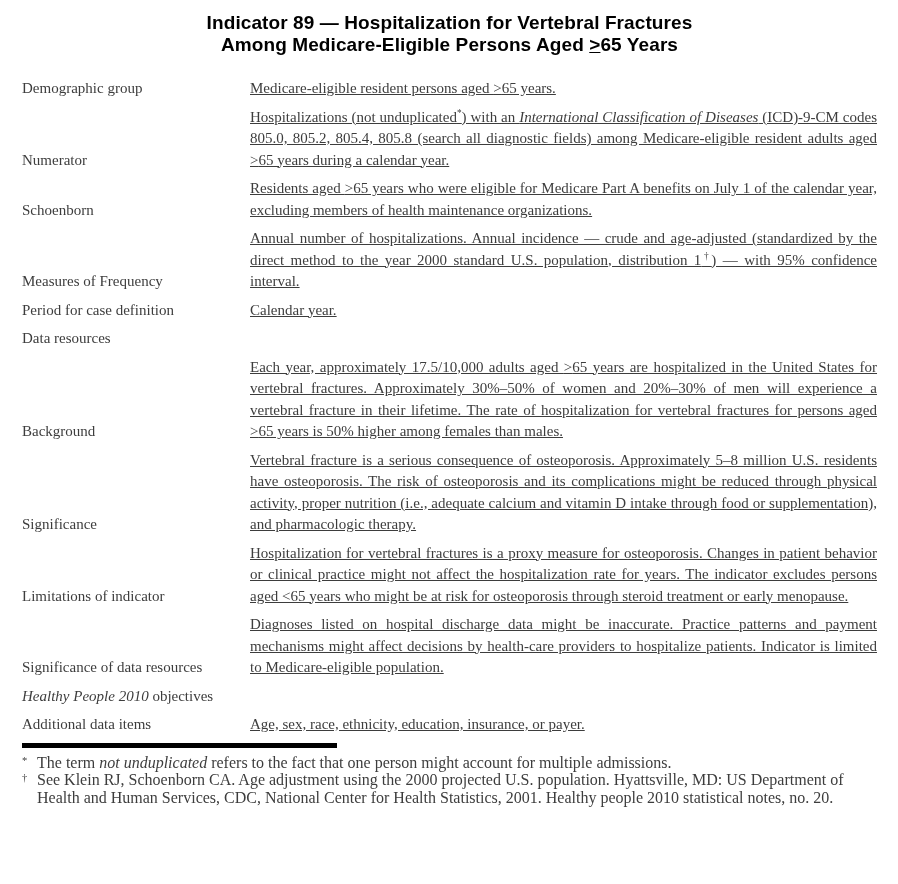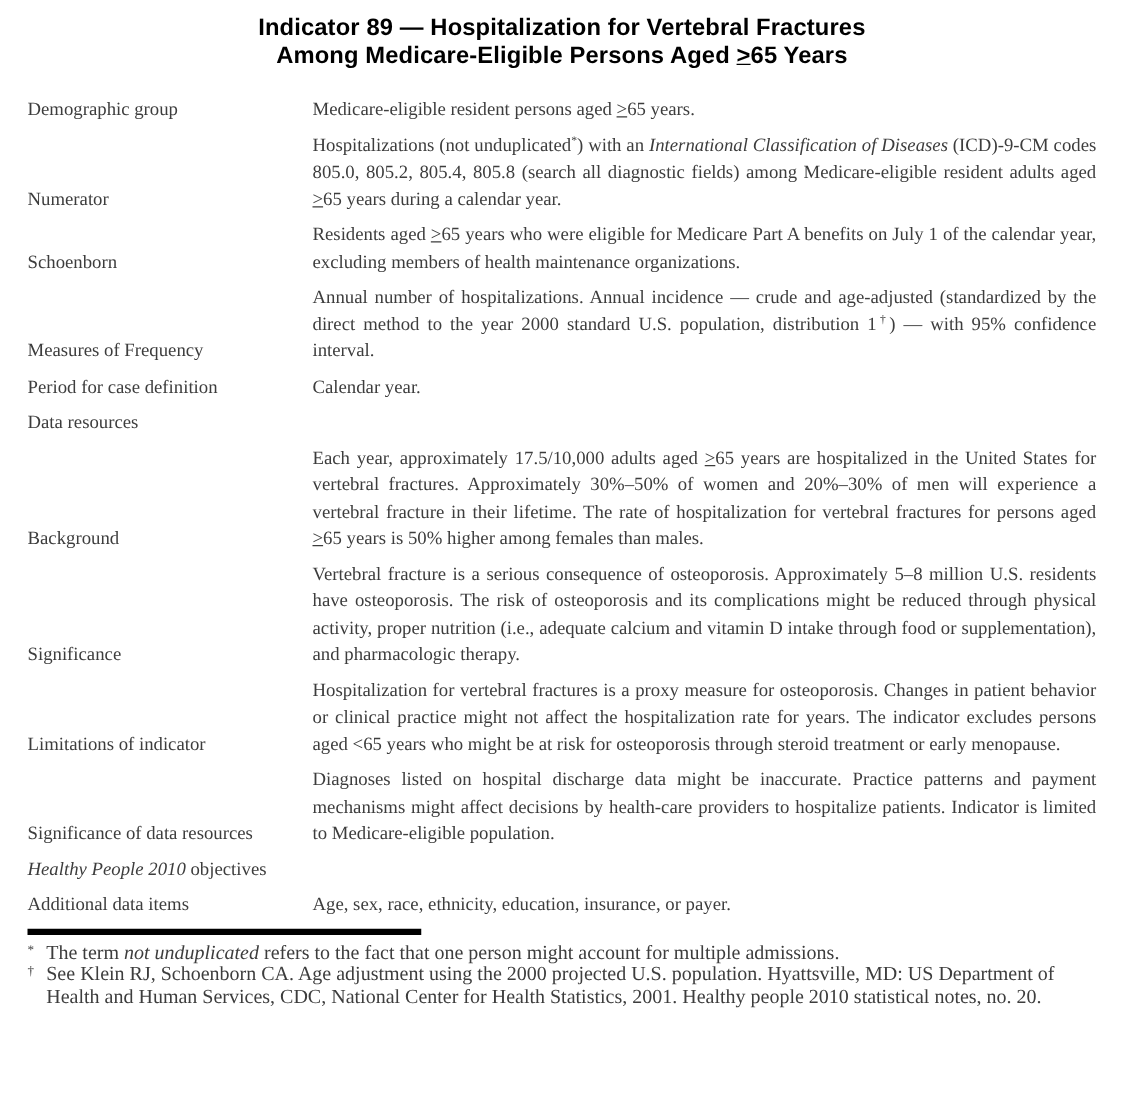--- a/index.html
+++ b/index.html
@@ -42,20 +42,21 @@
     width: 228px;
     font-size: 15px;
     line-height: 21.5px;
     padding-top: 0;
   }
   .row-value {
     flex: 1;
     font-size: 15px;
     line-height: 21.5px;
     text-align: justify;
+    text-decoration: underline;
   }
   .it { font-style: italic; }
   .sup {
     font-size: 0.62em;
     line-height: 0;
     vertical-align: super;
   }
   .geq {
     text-decoration: underline;
     text-underline-offset: 1px;

